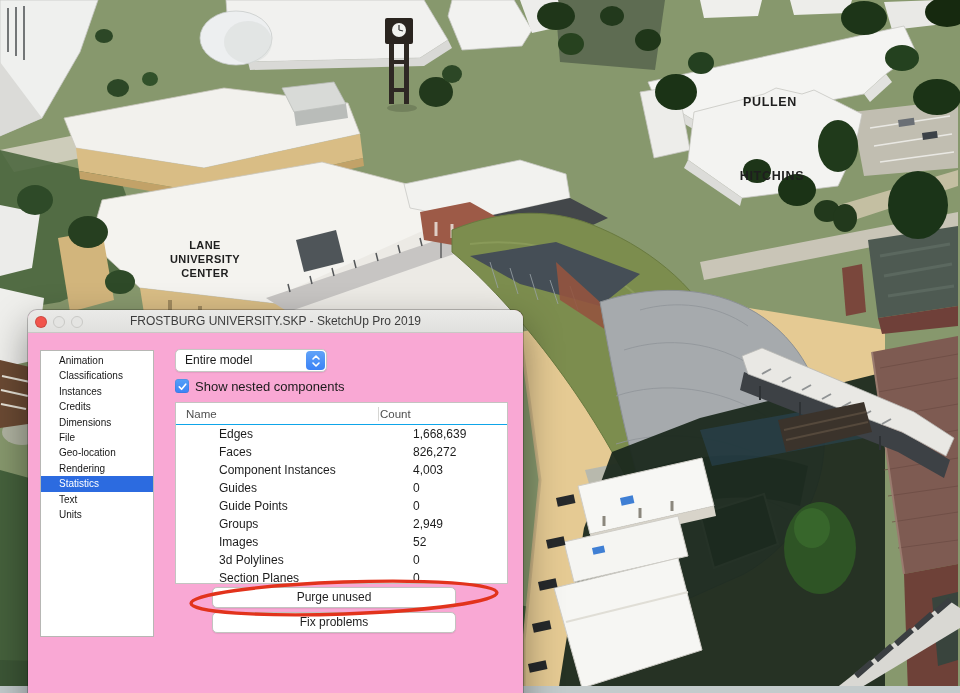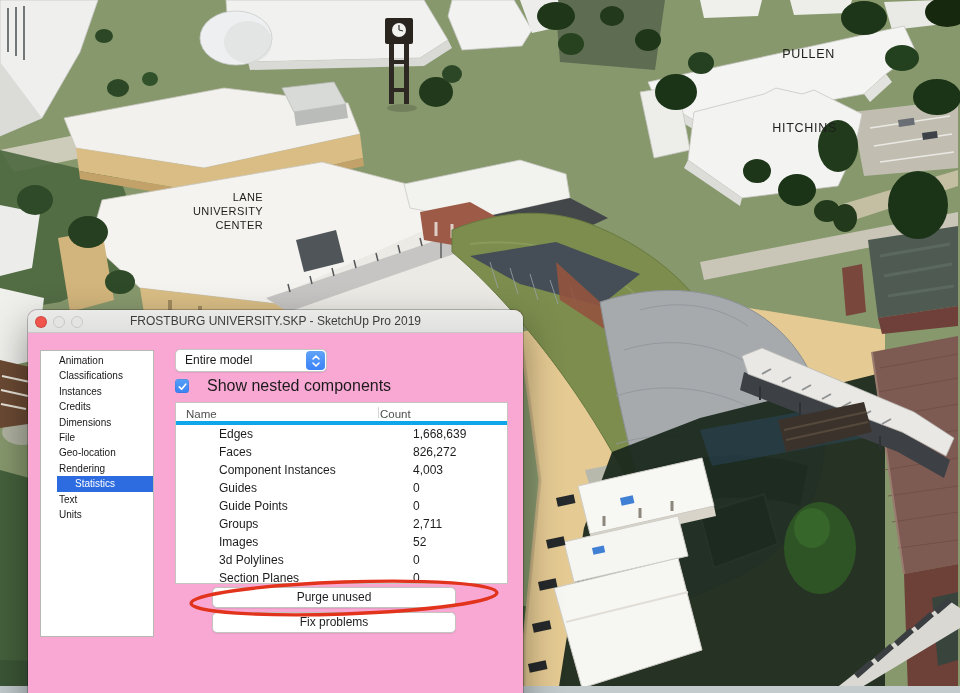--- a/index.html
+++ b/index.html
@@ -6,59 +6,59 @@
     --selection-blue:#2c6be0;
     --accent-blue:#3b82f6;
     --annotation-red:#e2331c;
   }
   *{margin:0;padding:0;box-sizing:border-box;font-family:"Liberation Sans",sans-serif;}
   html,body{background:#222;}
   .stage{position:relative;width:960px;height:693px;overflow:hidden;background:#87986d;}
   .scene{position:absolute;left:0;top:0;}
 
   
-  .bldg-label{position:absolute;font-weight:400;color:#1e1e1e;text-align:right;white-space:pre-line;}
+  .bldg-label{position:absolute;font-weight:700;color:#1e1e1e;text-align:center;white-space:pre-line;margin-top:48px;}
   .label-pullen{left:705px;top:47px;width:130px;font-size:12.5px;letter-spacing:.7px;}
   .label-hitchins{left:707px;top:121px;width:130px;font-size:12.5px;letter-spacing:.7px;}
   .label-lane{left:147px;top:190px;width:116px;font-size:11px;line-height:14px;letter-spacing:.4px;}
 
   
   .dialog{position:absolute;left:28px;top:310px;width:495px;height:437px;background:#f9a8d4;
     border-radius:9px;box-shadow:0 0 0 1px rgba(0,0,0,.22),0 16px 38px rgba(0,0,0,.42);}
   .titlebar{position:absolute;left:0;top:0;right:0;height:23px;border-radius:9px 9px 0 0;
     background:linear-gradient(#eaeae8,#e0e0de);border-bottom:1px solid #c8c8c5;}
   .dialog-title{display:block;text-align:center;line-height:23px;font-size:12px;color:#3c3c3c;
     overflow:hidden;white-space:nowrap;}
   .tl{position:absolute;top:6px;width:12px;height:12px;border-radius:50%;}
   .tl-close{left:7px;background:#f1544c;border:1px solid rgba(0,0,0,.15);}
   .tl-dim1{left:25px;background:#e4e4e2;border:1px solid #c9c9c6;}
   .tl-dim2{left:43px;background:#e4e4e2;border:1px solid #c9c9c6;}
 
   .listbox{position:absolute;left:12px;top:40px;width:114px;height:287px;background:#fff;
     border:1px solid #b7b7b4;padding-top:2px;overflow:hidden;}
   .list-item{height:15.4px;line-height:15.4px;padding-left:18px;font-size:10px;color:#161616;
     white-space:nowrap;}
-  .list-item.selected{background:var(--selection-blue);color:#fff;margin-left:16px;}
+  .list-item.selected{background:var(--selection-blue);color:#fff;}
 
   .dropdown{position:absolute;left:147px;top:39px;width:152px;height:23px;background:#fff;
     border:1px solid #c7c7c4;border-radius:5px;box-shadow:0 .5px 1px rgba(0,0,0,.08);padding-left:16px;}
   .dropdown-label{position:absolute;left:9px;top:0;line-height:21px;font-size:12px;color:#1b1b1b;}
   .stepper{position:absolute;right:1px;top:1px;width:19px;height:19px;border-radius:4px;
     background:linear-gradient(180deg,#61a3f8,var(--accent-blue));display:flex;align-items:center;justify-content:center;}
   .stepper svg{width:10px;height:14px;}
 
   .checkbox-row{position:absolute;left:147px;top:68px;height:16px;display:flex;align-items:center;cursor:default;}
   .checkbox{width:14px;height:14px;border-radius:3.5px;background:linear-gradient(180deg,#55a0f8,var(--accent-blue));
     display:flex;align-items:center;justify-content:center;box-shadow:inset 0 0 0 .5px rgba(0,0,0,.12);}
   .checkbox svg{width:11px;height:11px;}
-  .checkbox-label{margin-left:18px;font-size:16px;color:#1b1b1b;}
+  .checkbox-label{margin-left:6px;font-size:13px;color:#1b1b1b;}
 
   .stat-table{position:absolute;left:147px;top:92px;width:333px;height:182px;background:#fff;
     border:1px solid #c4c4c1;overflow:hidden;}
-  .thead{position:relative;display:flex;height:22px;line-height:22px;border-bottom:4px solid #0ea5e9;
+  .thead{position:relative;display:flex;height:22px;line-height:22px;border-bottom:1px solid #0ea5e9;
     font-size:11.5px;color:#4f4f4f;}
   .thead::after{content:'';position:absolute;left:202px;top:4px;bottom:3px;width:1px;background:#d6d6d3;}
   .th-name{flex:0 0 198px;padding-left:10px;}
   .th-count{flex:1;padding-left:6px;}
   .tr{display:flex;height:18px;line-height:18px;font-size:12px;color:#1c1c1c;}
   .td-name{flex:0 0 198px;padding-left:10px;white-space:nowrap;margin-left:33px;}
   .td-count{flex:1;padding-left:6px;white-space:nowrap;}
 
   .push-btn{position:absolute;left:184px;width:244px;height:21px;background:#fff;border:1px solid #c3c3c0;
     border-radius:5px;font-size:12px;color:#1e1e1e;text-align:center;line-height:19px;
@@ -352,21 +352,21 @@
             <span class="td-count">0</span>
           </div>
 
           <div class="tr">
             <span class="td-name">Guide Points</span>
             <span class="td-count">0</span>
           </div>
 
           <div class="tr">
             <span class="td-name">Groups</span>
-            <span class="td-count">2,711</span>
+            <span class="td-count">2,949</span>
           </div>
 
           <div class="tr">
             <span class="td-name">Images</span>
             <span class="td-count">52</span>
           </div>
 
           <div class="tr">
             <span class="td-name">3d Polylines</span>
             <span class="td-count">0</span>

